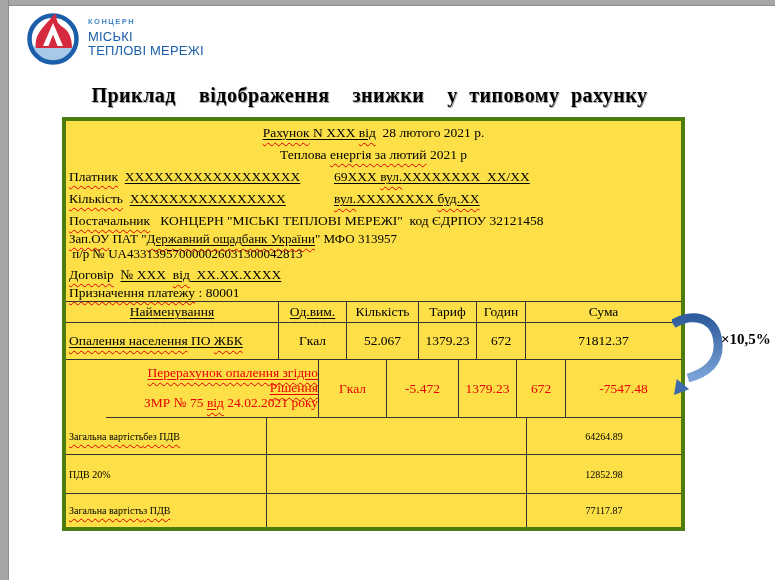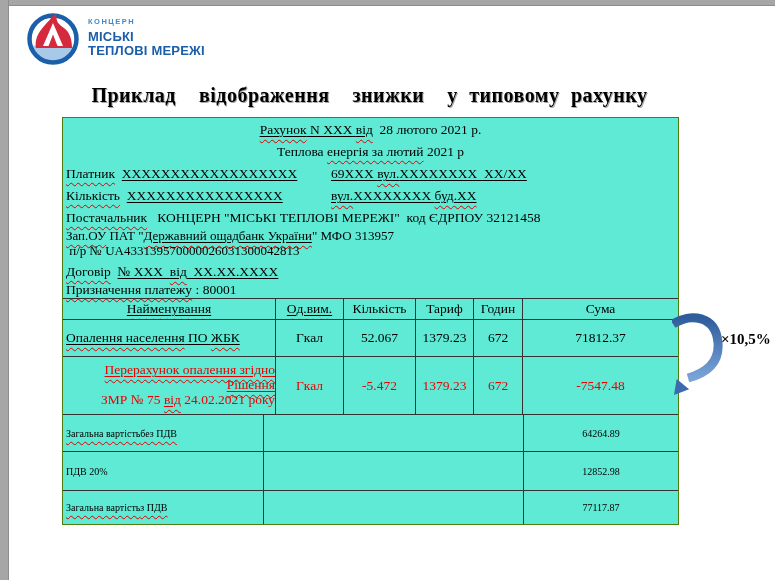--- a/index.html
+++ b/index.html
@@ -6,47 +6,47 @@
   body{width:775px;height:580px;position:relative;background:#fff;overflow:hidden;
        font-family:"Liberation Serif",serif;color:#000;}
   .frame-top{position:absolute;left:0;top:0;width:775px;height:5px;background:#a6a6a6;border-bottom:1px solid #8d8d8d;}
   .frame-left{position:absolute;left:0;top:0;width:8px;height:580px;background:#a6a6a6;border-right:1px solid #8d8d8d;}
 
   
   .logo{position:absolute;left:24px;top:8px;width:230px;height:62px;}
   .logo-mark{position:absolute;left:2px;top:2px;}
   .logo-text{position:absolute;left:64px;top:10px;font-family:"Liberation Sans",sans-serif;line-height:1;}
   .logo-t1{font-size:7.5px;letter-spacing:1.5px;color:#4388c6;font-weight:bold;margin-bottom:4px;}
-  .logo-t2,.logo-t3{font-size:13px;font-weight:bold;color:#1b5ea9;margin-bottom:1px;letter-spacing:.2px;}
+  .logo-t2,.logo-t3{font-size:13px;font-weight:normal;color:#1b5ea9;margin-bottom:1px;letter-spacing:.2px;}
 
   
   .page-title{position:absolute;left:62px;top:84px;width:615px;text-align:center;
     font-size:20px;font-weight:bold;letter-spacing:.5px;word-spacing:6px;
     text-shadow:1px 1px 0 #a8a8a8;white-space:pre;}
 
   
-  .invoice-box{position:absolute;left:62px;top:117px;width:615px;border:1px solid #4d7c0f;background:#5eead4;}
+  .invoice-box{position:absolute;left:62px;top:117px;width:615px;border:4px solid #4d7c0f;background:#fde047;}
   .sectionA{position:relative;height:180px;border-bottom:1px solid #333;font-size:13.5px;}
   .iline{position:absolute;left:0;right:0;white-space:pre;padding-left:3px;line-height:16px;}
   .iline.center{text-align:center;padding-left:0;}
   .iline.small{font-size:13px;}
   .addr{position:absolute;left:268px;top:0;white-space:pre;}
 
   .u{text-decoration:underline;text-decoration-thickness:1px;text-underline-offset:2px;}
   .sq{text-decoration-line:underline;text-decoration-style:wavy;text-decoration-color:#e00000;
       text-decoration-thickness:1px;text-underline-offset:3.5px;}
   .u .sq{text-underline-offset:4.5px;}
 
   .rowB{display:grid;grid-template-columns:213px 68px 72px 58px 49px 1fr;}
   .rowB>div{border-right:1px solid #333;border-bottom:1px solid #333;display:flex;align-items:center;justify-content:center;
             font-size:13.5px;overflow:hidden;}
   .rowB>div:last-child{border-right:none;}
   .rowB.hdr{height:21px;}
   .rowB.r1{height:37px;}
-  .rowB.r2{height:58px;color:#e80000;}
+  .rowB.r2{height:58px;color:#e80000;margin-left:40px;}
   .cell-name{justify-content:flex-start !important;padding-left:3px;text-align:right;}
   .r2 .cell-name{align-items:flex-start !important;padding-top:5px;line-height:15px;display:block !important;}
 
   .rowC{display:grid;grid-template-columns:201px 260px 1fr;}
   .rowC>div{border-right:1px solid #333;border-bottom:1px solid #333;display:flex;align-items:center;font-size:10px;}
   .rowC>div:last-child{border-right:none;justify-content:center;}
   .rowC.c1{height:37px;}
   .rowC.c2{height:39px;}
   .rowC.c3{height:33px;}
   .rowC.c3>div{border-bottom:none;}

